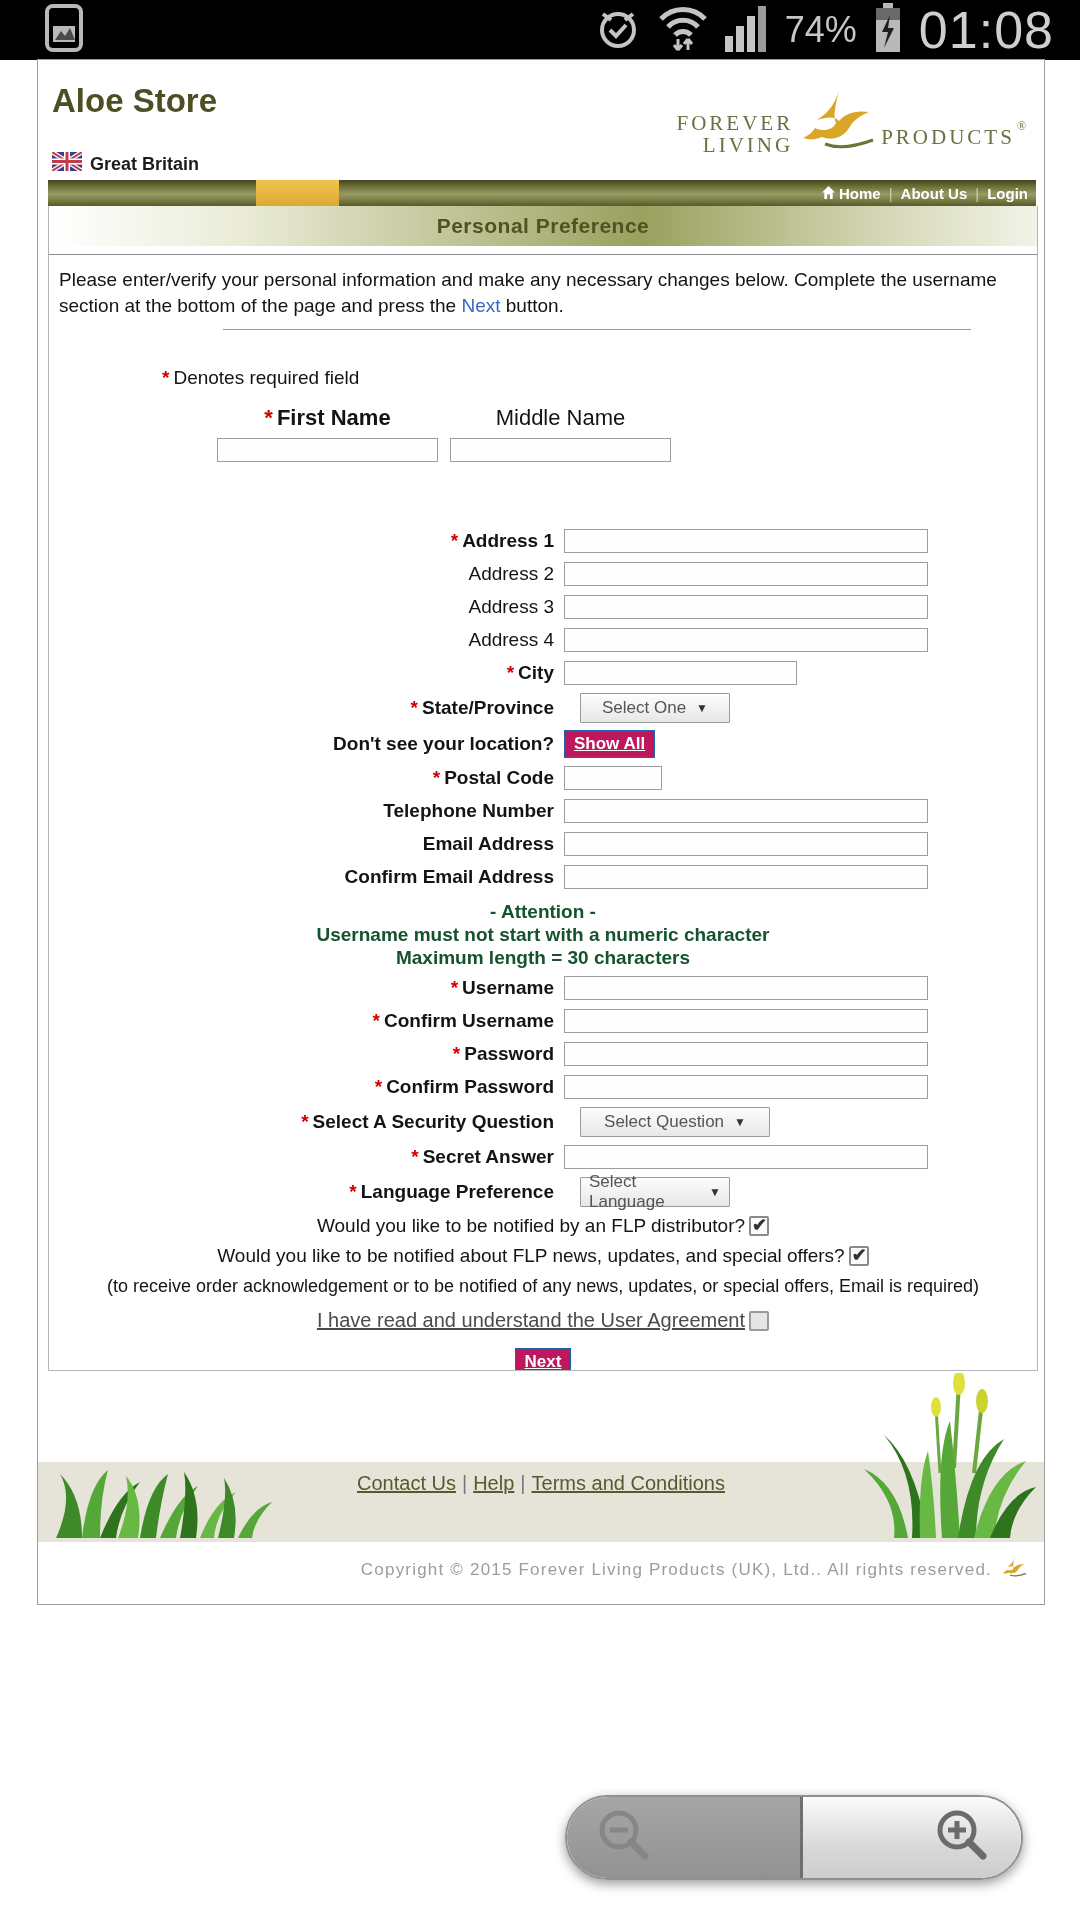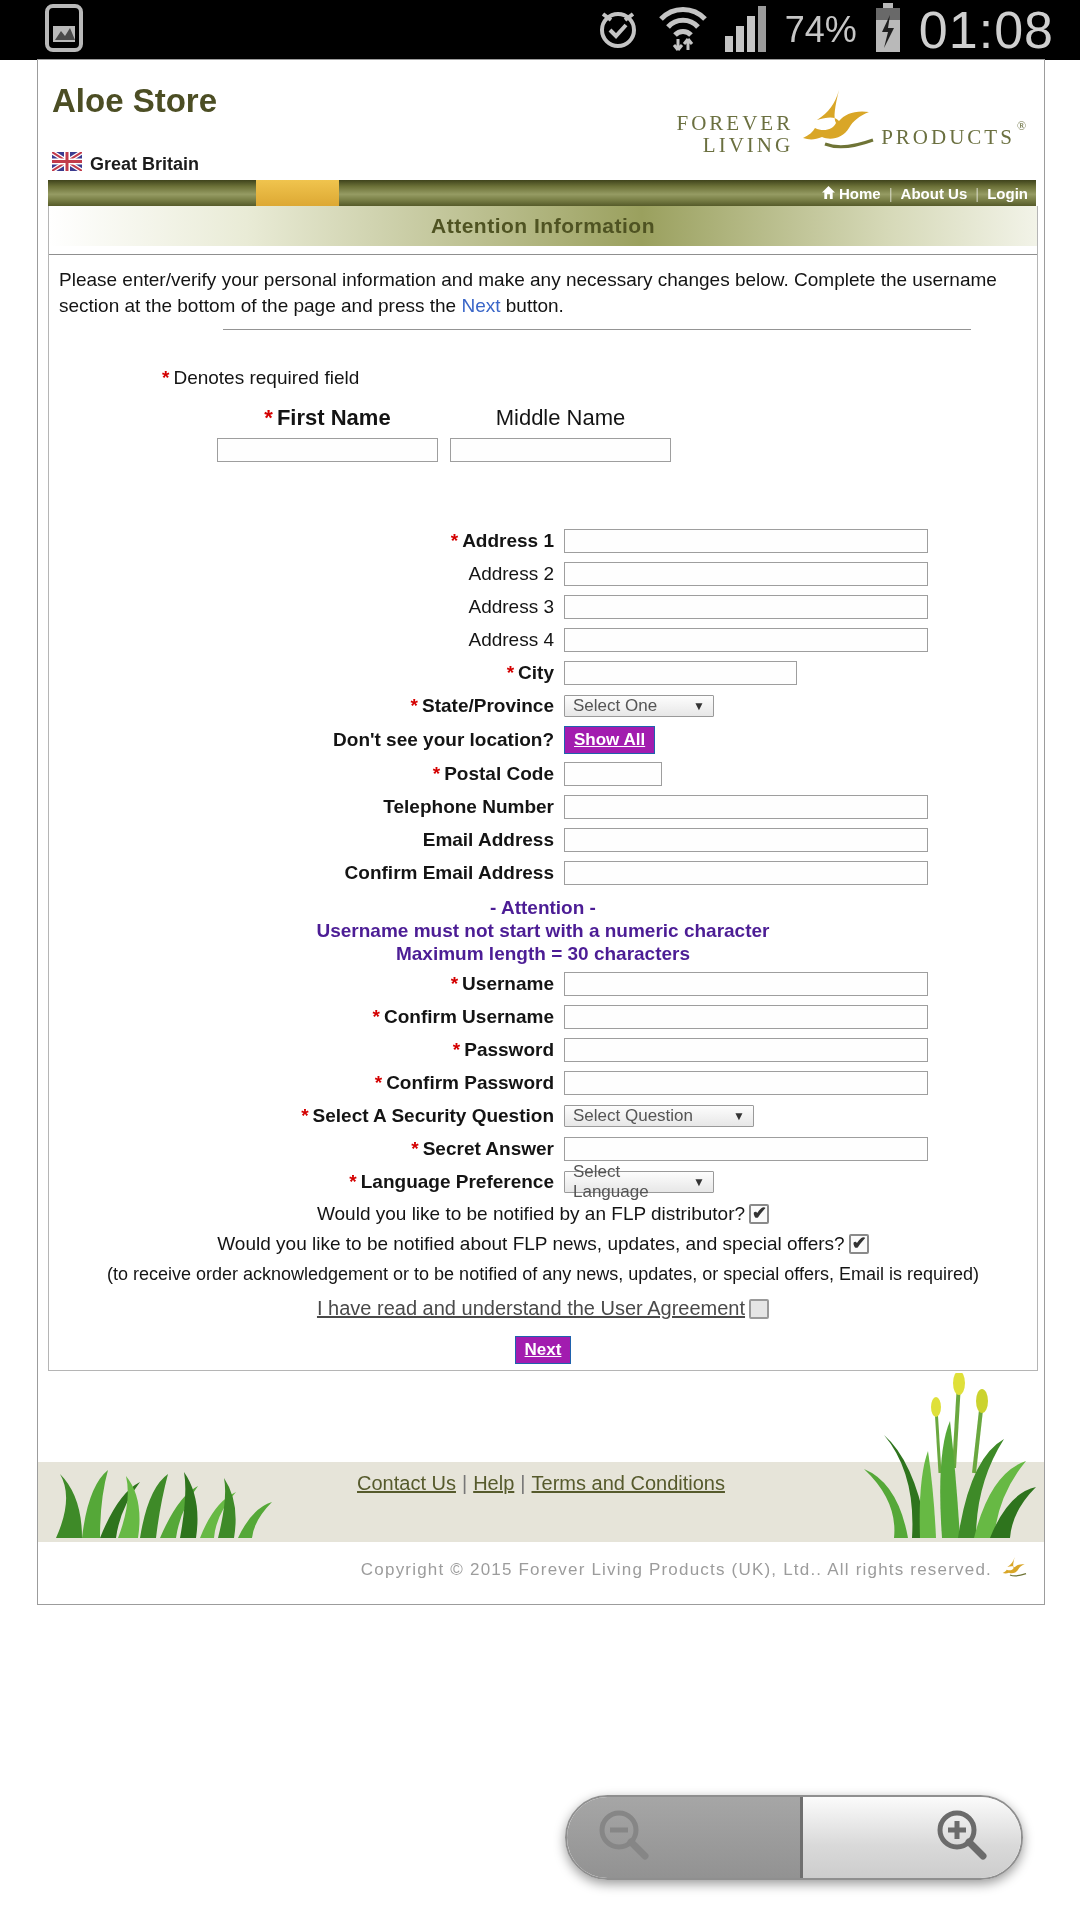--- a/index.html
+++ b/index.html
@@ -77,34 +77,34 @@
   
   .form-rows{margin-top:66px;}
   .form-rows.acct{margin-top:6px;}
   .frow{display:flex;align-items:center;margin-bottom:7px;min-height:26px;}
   .flabel{flex:0 0 505px;text-align:right;margin-right:10px;font-size:19px;font-weight:bold;color:#141414;}
   .flabel.reg{font-weight:normal;}
   .w-wide{width:364px;}
   .w-city{width:233px;}
   .w-post{width:98px;}
   .select{
-    display:inline-flex;align-items:center;justify-content:space-between;
-    border:1px solid #9a9a9a;border-radius:1px;height:22px;box-sizing:border-box;
-    background:linear-gradient(#fdfdfd,#e7e7e7);padding:0 8px;font-size:17px;color:#555;
+    display:inline-flex;align-items:center;justify-content:center;
+    border:1px solid #9a9a9a;border-radius:1px;height:30px;box-sizing:border-box;
+    background:linear-gradient(#fdfdfd,#e7e7e7);padding:0 8px;font-size:17px;color:#555;margin-left:16px;
   }
   .sel-arrow{font-size:12px;color:#333;margin-left:10px;}
   .w-state{width:150px;}
   .w-sec{width:190px;}
   .w-lang{width:150px;}
   .blue-btn{
-    display:inline-block;background:#a21caf;color:#fff;font-weight:bold;font-size:17px;
+    display:inline-block;background:#be185d;color:#fff;font-weight:bold;font-size:17px;
     padding:3px 9px;text-decoration:underline;border:1px solid #1f62ad;cursor:pointer;
   }
   
-  .attention{margin-top:10px;text-align:center;color:#4c1d95;font-weight:bold;font-size:19px;line-height:23px;}
+  .attention{margin-top:10px;text-align:center;color:#14532d;font-weight:bold;font-size:19px;line-height:23px;}
   
   .center-opts{margin-top:4px;text-align:center;font-size:19px;color:#141414;}
   .opt{margin:8px 0 0 0;display:flex;justify-content:center;align-items:center;gap:4px;}
   .cb{
     display:inline-block;width:20px;height:20px;border:2px solid #8a8a8a;border-radius:2px;
     background:#fbfbfb;position:relative;box-sizing:border-box;
   }
   .cb.off{background:#e6e6e6;border-color:#9a9a9a;}
   .cb.on::after{
     content:"\2714";position:absolute;left:1px;top:-4px;font-size:18px;color:#333;font-weight:bold;
@@ -241,21 +241,21 @@
           <span>About Us</span>
         </a>
       <span class="nav-sep">|</span>
       <a href="#">
           <span>Login</span>
         </a>
     </div>
   </div>
 
   <div class="content-box">
-    <div class="title-band">Attention Information</div>
+    <div class="title-band">Personal Preference</div>
     <div class="band-rule"></div>
 
     <p class="intro"><span>Please enter/verify your personal information and make any necessary changes below. Complete the username section at the bottom of the page and press the </span><span class="intro-link">Next</span><span> button.</span></p>
 
     <div class="sub-rule"></div>
 
     <p class="denotes"><span class="star">*</span><span>Denotes required field</span></p>
 
     <div class="name-grid">
       <div class="name-col">

